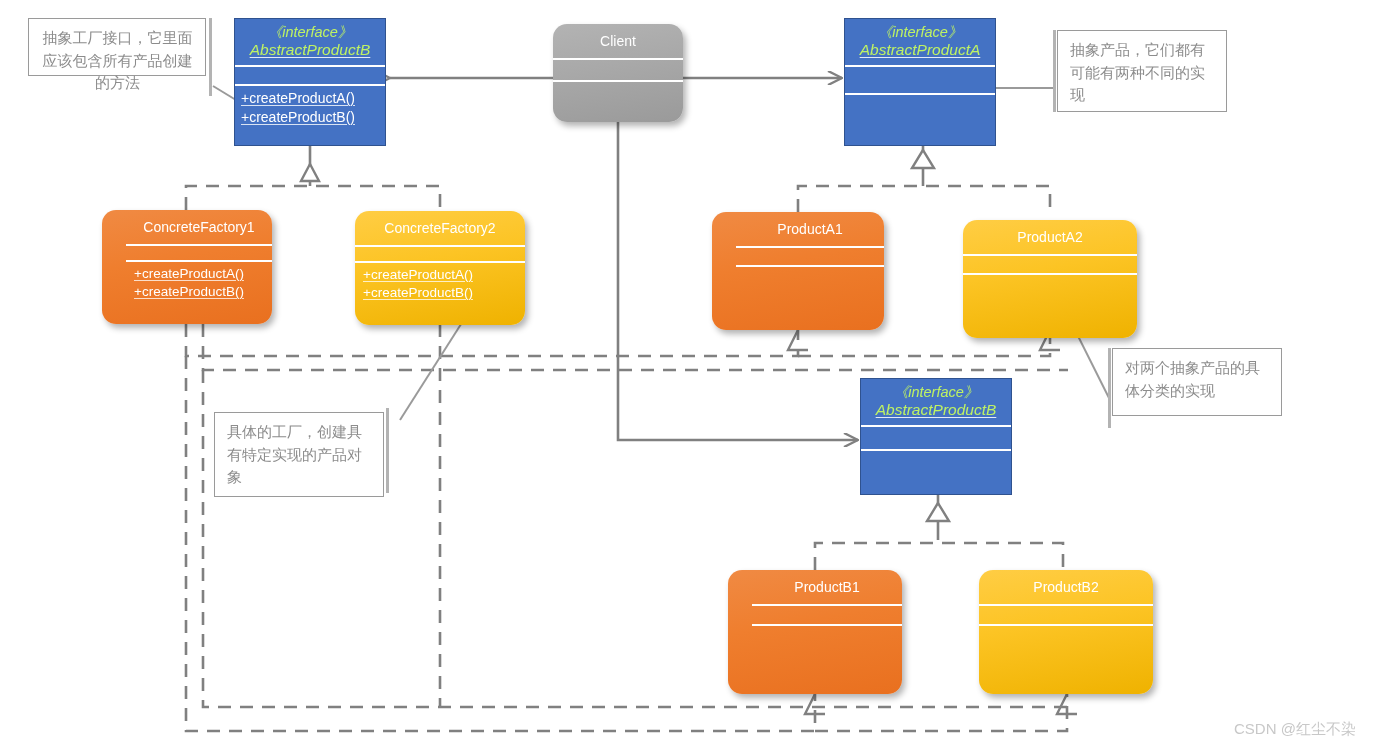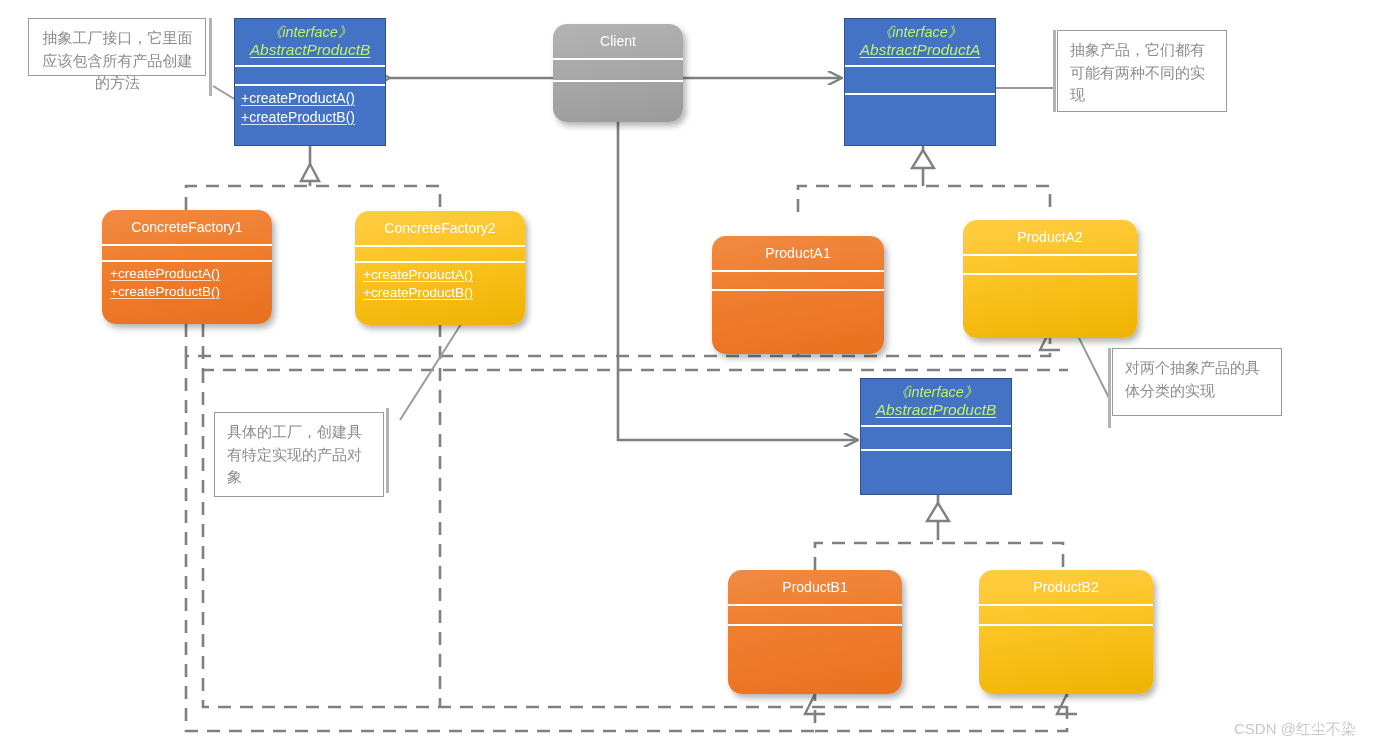--- a/index.html
+++ b/index.html
@@ -111,21 +111,21 @@
     line-height: 1.36;
     padding: 3px 8px 4px 8px;
   }
   .rbox .r-ops .op { white-space: nowrap; }
   .rbox .r-ops .op span.u {
     text-decoration: underline;
     text-decoration-color: rgba(255,255,255,.75);
     text-underline-offset: 2px;
   }
 
-  .rbox.orange { background: linear-gradient(170deg,#f08a43 0%, #ef7e2e 42%, #e9701f 100%); }
+  .rbox.orange { background: linear-gradient(170deg,#f08a43 0%, #ef7e2e 42%, #e9701f 100%); padding-left: 24px; }
   .rbox.yellow { background: linear-gradient(170deg,#ffcd44 0%, #fcc424 42%, #efb200 100%); }
   .rbox.grey   { background: linear-gradient(170deg,#b3b3b3 0%, #a8a8a8 45%, #9a9a9a 100%); }
 
   
   .note {
     position: absolute;
     box-sizing: border-box;
     background: #ffffff;
     border: 1.6px solid #9a9a9a;
     color: #8c8c8c;
@@ -279,21 +279,21 @@
     <div class="r-title">ConcreteFactory2</div>
     <div class="r-div"></div>
     <div class="r-attr" style="height:14px;"></div>
     <div class="r-div"></div>
     <div class="r-ops">
       <div class="op"><span class="u">+createProductA()</span></div>
       <div class="op"><span class="u">+createProductB()</span></div>
     </div>
   </div>
 
-  <div class="rbox orange" style="left:712px; top:212px; width:172px; height:118px;margin-top:24px;">
+  <div class="rbox orange" style="left:712px; top:212px; width:172px; height:118px;">
     <div class="r-title">ProductA1</div>
     <div class="r-div"></div>
     <div class="r-attr" style="height:17px;"></div>
     <div class="r-div"></div>
     <div class="r-ops"></div>
   </div>
 
   <div class="rbox yellow" style="left:963px; top:220px; width:174px; height:118px;">
     <div class="r-title">ProductA2</div>
     <div class="r-div"></div>

